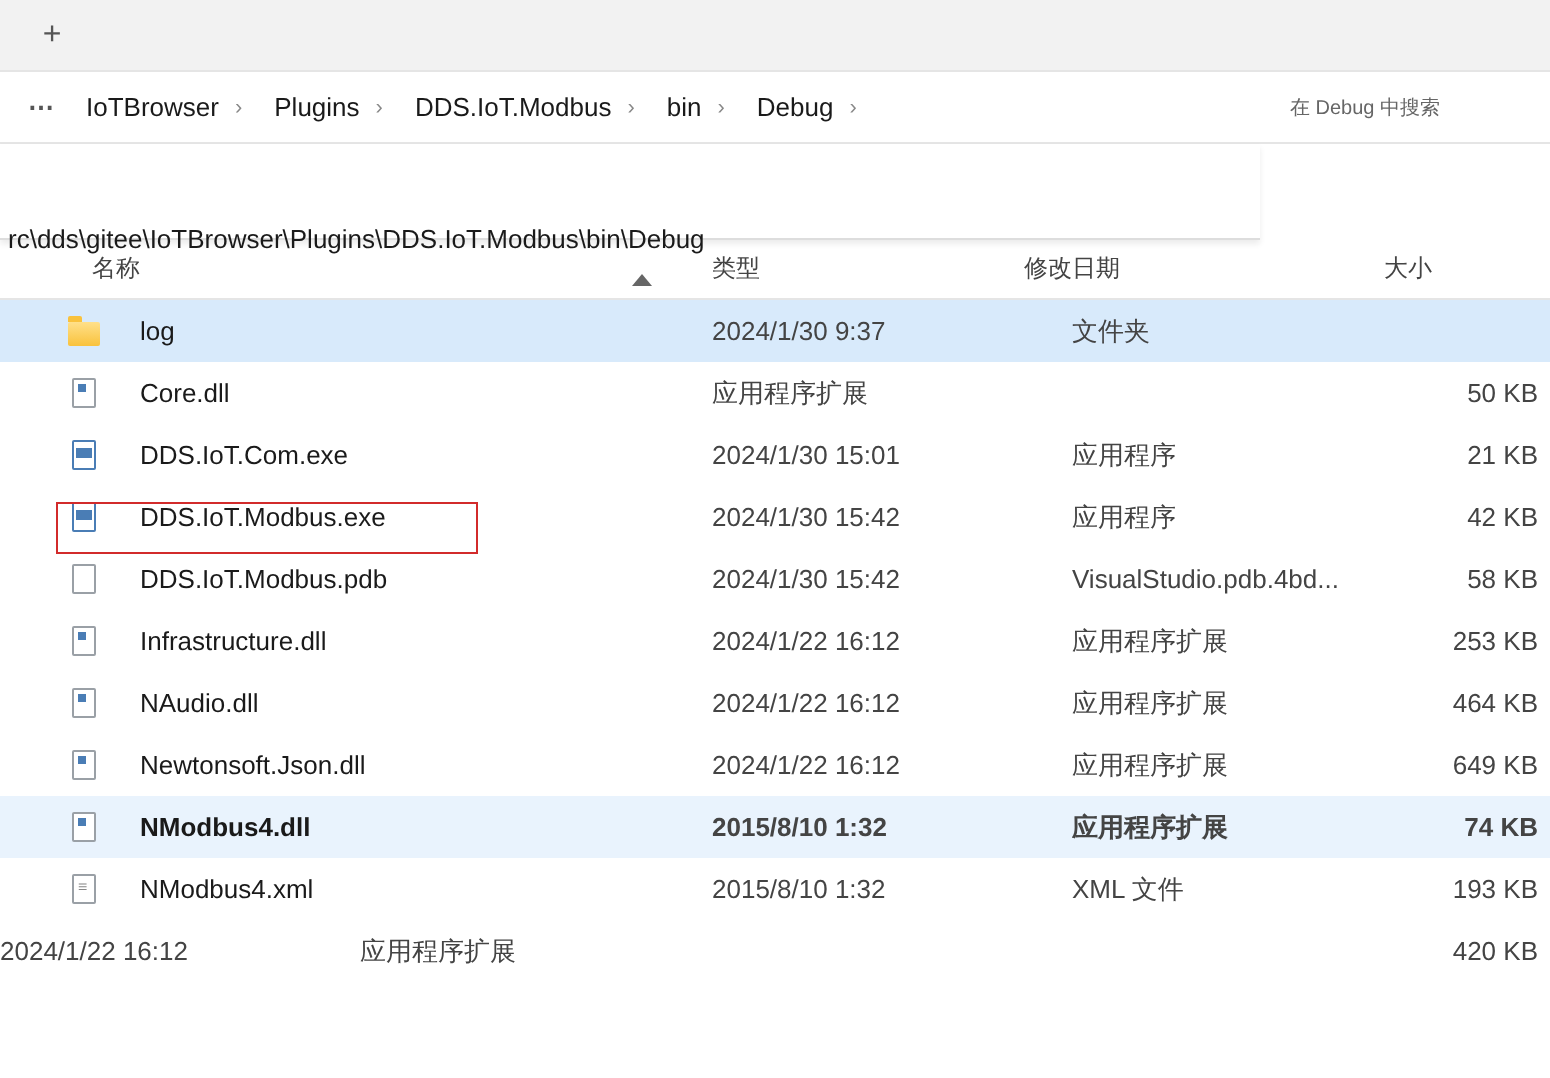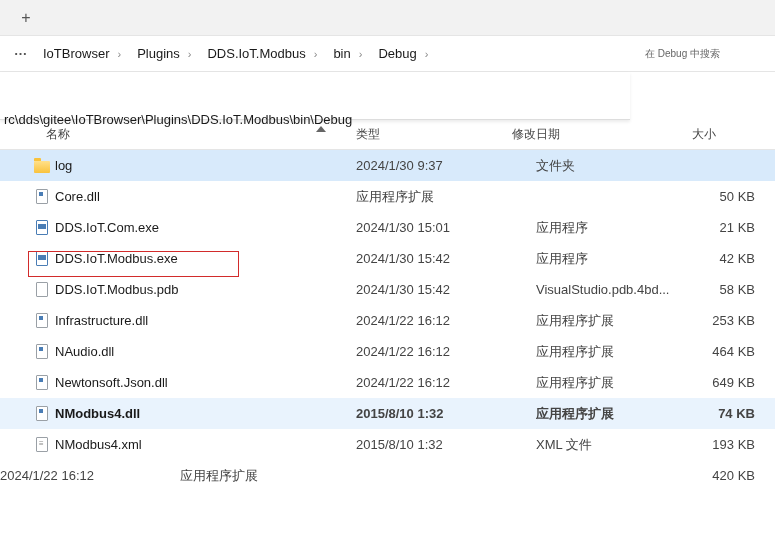--- a/index.html
+++ b/index.html
@@ -87,21 +87,21 @@
       align-items: center;
     }
     .col-name { width: 356px; padding-left: 46px; }
     .col-date { width: 180px; }
     .col-type { width: 156px; }
     .col-size { flex: 1; }
     .header-cell {
       font-size: 12px;
       color: #444;
       display: flex;
-      align-items: flex-start;
+      align-items: flex-end;
       gap: 22px;
     }
     .sort-indicator {
       position: relative;
       margin-left: auto;
       margin-right: 30px;
       width: 10px;
       height: 6px;
     }
     .sort-indicator::before {
@@ -119,25 +119,25 @@
       height: 31px;
       align-items: center;
     }
     .file-row.selected { background: #d8eafb; }
     .file-row.hover { background: #e9f3fd; font-weight: bold; }
     .name-cell {
       width: 356px;
       padding-left: 34px;
       display: flex;
       align-items: center;
-      gap: 5px;
+      gap: 20px;
     }
     .date-cell { width: 180px; font-size: 13px; color: #444; }
     .type-cell { width: 156px; font-size: 13px; color: #444; white-space: nowrap; overflow: hidden; text-overflow: ellipsis; }
-    .size-cell { flex: 1; text-align: right; padding-right: 20px; font-size: 13px; color: #444; }
+    .size-cell { flex: 1; text-align: right; padding-right: 6px; font-size: 13px; color: #444; }
     .icon {
       width: 16px;
       height: 16px;
       display: inline-flex;
       align-items: center;
       justify-content: center;
       flex-shrink: 0;
     }
     .icon-folder {
       background: linear-gradient(180deg, #ffe08a 0%, #f9c23c 100%);

